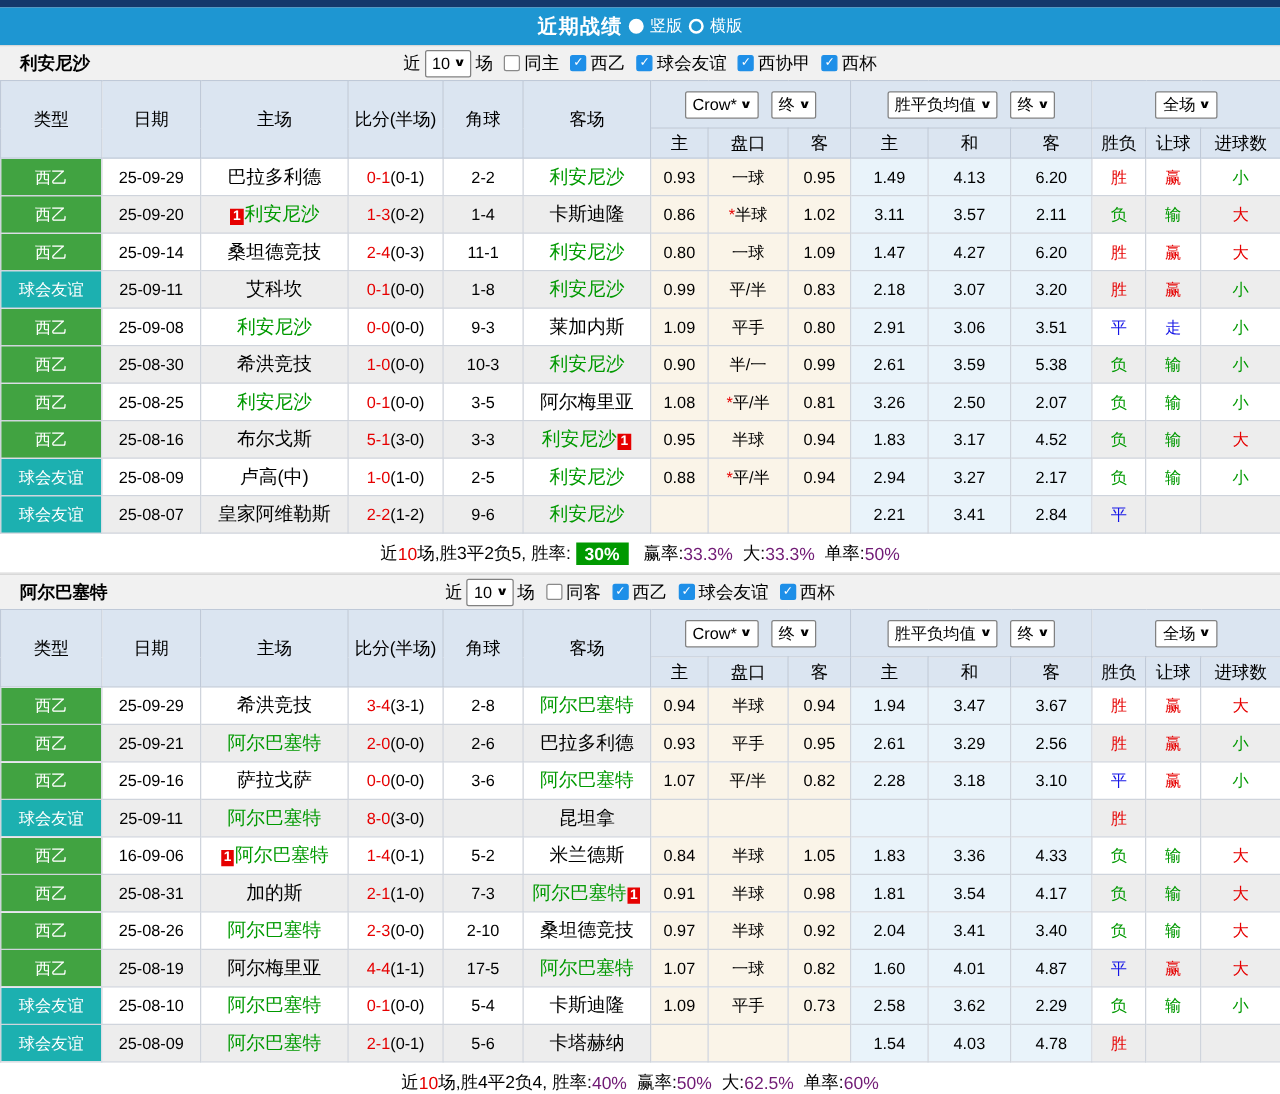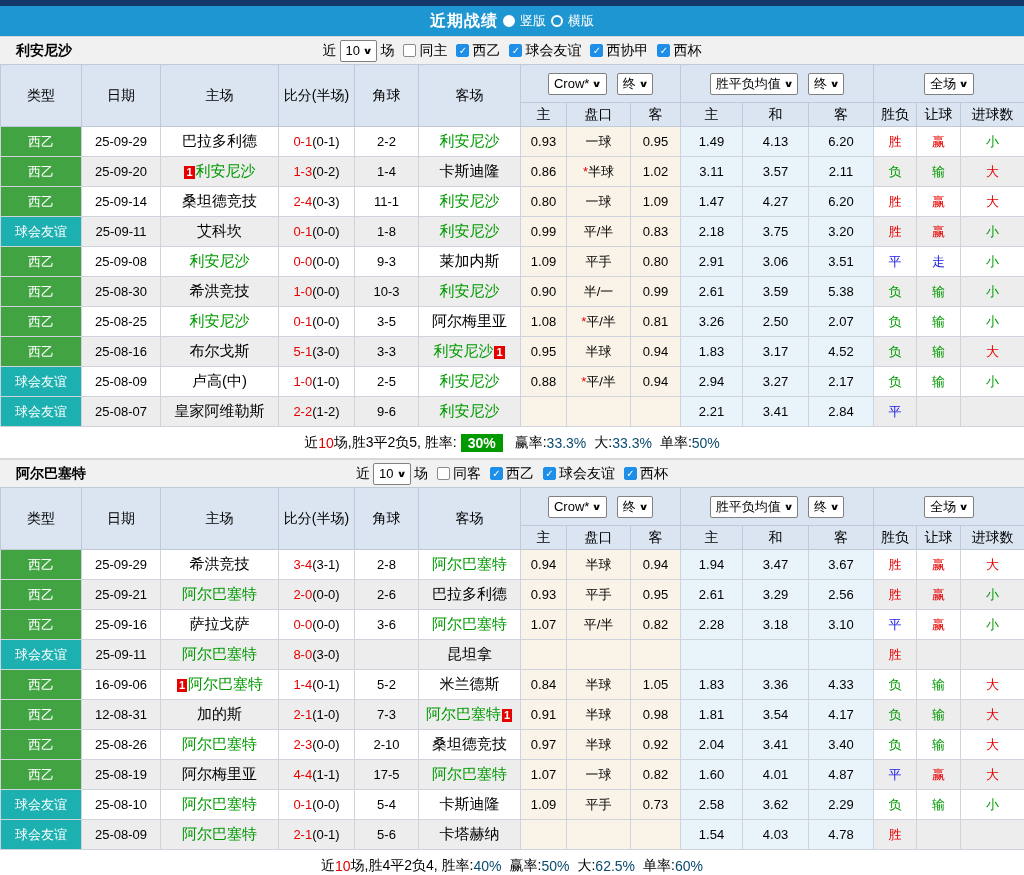--- a/index.html
+++ b/index.html
@@ -25,21 +25,21 @@
   tr.group-row th{height:37px;}
   tr.sub-row th{height:23px;}
   .group-cell{display:flex;align-items:center;justify-content:center;gap:10px;}
   tbody tr{height:30px;}
   tbody td{font-size:13px;background:#fff;}
   tbody tr:nth-child(even) td:not(.cream):not(.blueish):not(.type){background:#ededed;}
   td.cream{background:#faf4e8;}
   td.blueish{background:#e9f3fa;}
   td.type{color:#fff;font-size:13px;}
   .red{color:#e60000;}
-  .blue-t{color:#0c4a6e;}
+  .blue-t{color:#701a75;}
   .team{font-size:15px;}
   .team.focus{color:#009900;}
   .badge{display:inline-block;background:#e60000;color:#fff;font-size:11px;line-height:13px;padding:0 2px;margin:0 1px;font-weight:bold;}
   .star{color:#e60000;}
   .summary{height:31px;display:flex;align-items:center;justify-content:center;font-size:14px;border-bottom:1px solid #d8d8d8;}
   .summary .lbl{margin-left:8px;}
   .summary .boxed{background:#009900;color:#fff;padding:1px 7px;margin:0 4px;font-weight:bold;}
 </style>
 </head>
 <body>
@@ -203,21 +203,21 @@
           <td class="type" style="background: rgb(28, 176, 176);">球会友谊</td>
           <td>25-09-11</td>
           <td><span class="team">艾科坎</span></td>
           <td><span class="red">0-1</span><span>(0-0)</span></td>
           <td>1-8</td>
           <td><span class="team focus">利安尼沙</span></td>
           <td class="cream">0.99</td>
           <td class="cream">平/半</td>
           <td class="cream">0.83</td>
           <td class="blueish">2.18</td>
-          <td class="blueish">3.75</td>
+          <td class="blueish">3.07</td>
           <td class="blueish">3.20</td>
           <td style="color: rgb(230, 0, 0);">胜</td>
           <td style="color: rgb(230, 0, 0);">赢</td>
           <td style="color: rgb(0, 153, 0);">小</td>
         </tr>
         <tr>
           <td class="type" style="background: rgb(65, 163, 65);">西乙</td>
           <td>25-09-08</td>
           <td><span class="team focus">利安尼沙</span></td>
           <td><span class="red">0-0</span><span>(0-0)</span></td>
@@ -506,21 +506,21 @@
           <td class="cream">1.05</td>
           <td class="blueish">1.83</td>
           <td class="blueish">3.36</td>
           <td class="blueish">4.33</td>
           <td style="color: rgb(0, 153, 0);">负</td>
           <td style="color: rgb(0, 153, 0);">输</td>
           <td style="color: rgb(230, 0, 0);">大</td>
         </tr>
         <tr>
           <td class="type" style="background: rgb(65, 163, 65);">西乙</td>
-          <td>12-08-31</td>
+          <td>25-08-31</td>
           <td><span class="team">加的斯</span></td>
           <td><span class="red">2-1</span><span>(1-0)</span></td>
           <td>7-3</td>
           <td><span class="team focus">阿尔巴塞特</span><span class="badge">1</span></td>
           <td class="cream">0.91</td>
           <td class="cream">半球</td>
           <td class="cream">0.98</td>
           <td class="blueish">1.81</td>
           <td class="blueish">3.54</td>
           <td class="blueish">4.17</td>

